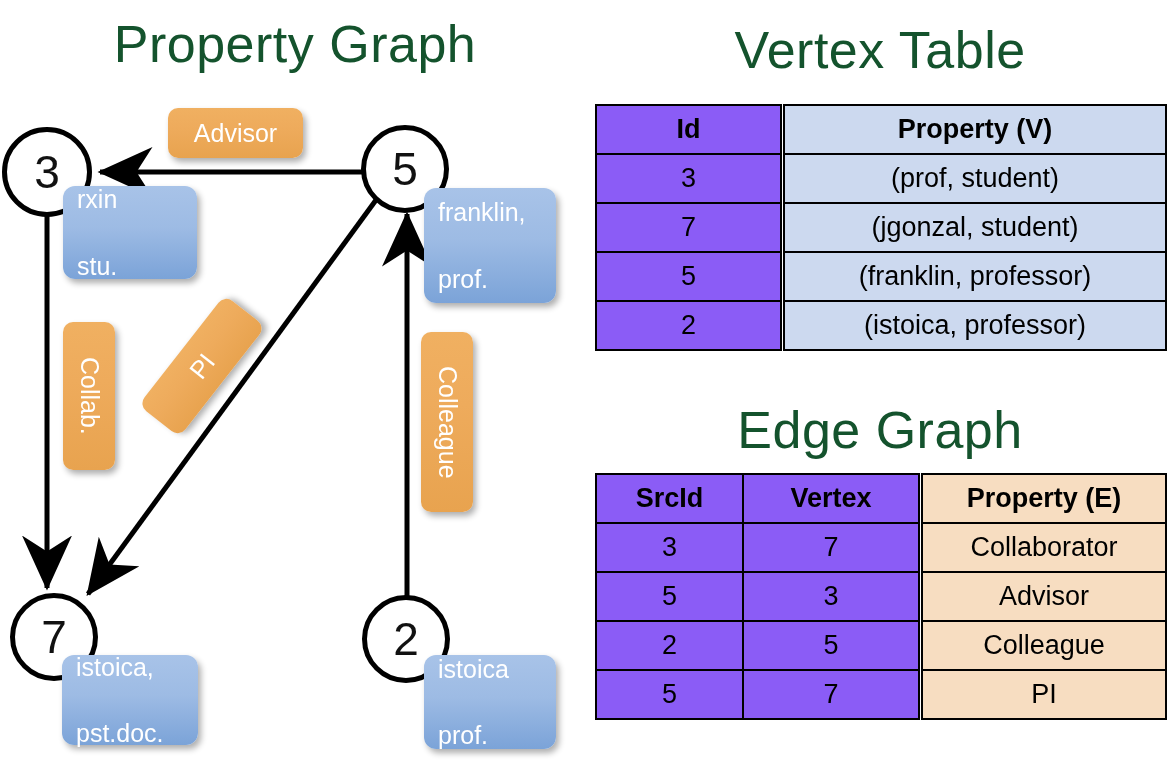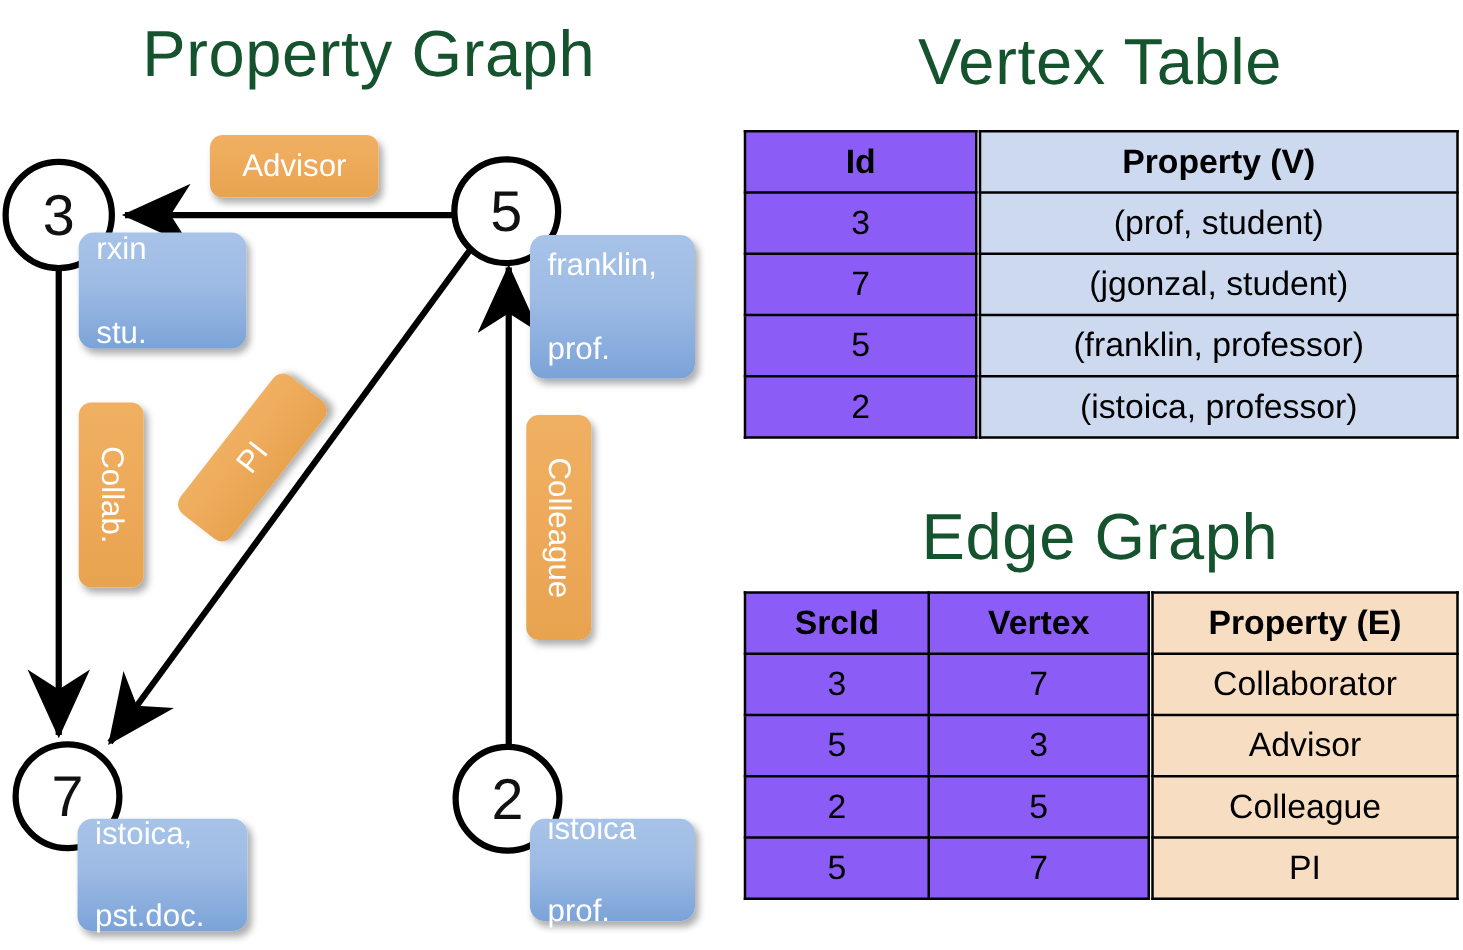--- a/index.html
+++ b/index.html
@@ -180,21 +180,21 @@
   <div class="vbox" style="left:424px; top:188px; width:132px; height:115px;">
     <span>franklin,</span>
     <span>prof.</span>
   </div>
 
   <div class="vbox" style="left:62px; top:655px; width:136px; height:90px;">
     <span>istoica,</span>
     <span>pst.doc.</span>
   </div>
 
-  <div class="vbox" style="left:424px; top:655px; width:132px; height:82px;">
+  <div class="vbox" style="left:424px; top:655px; width:132px; height:94px;">
     <span>istoica</span>
     <span>prof.</span>
   </div>
 
   <div class="ebox" style="left:168px; top:108px; width:135px; height:50px;">Advisor</div>
 
   <div class="ebox vert" style="left:63px; top:322px; width:52px; height:148px;">Collab.</div>
 
   <div class="ebox rot" style="left:132px; top:340px; width:140px; height:52px;">PI</div>
 

